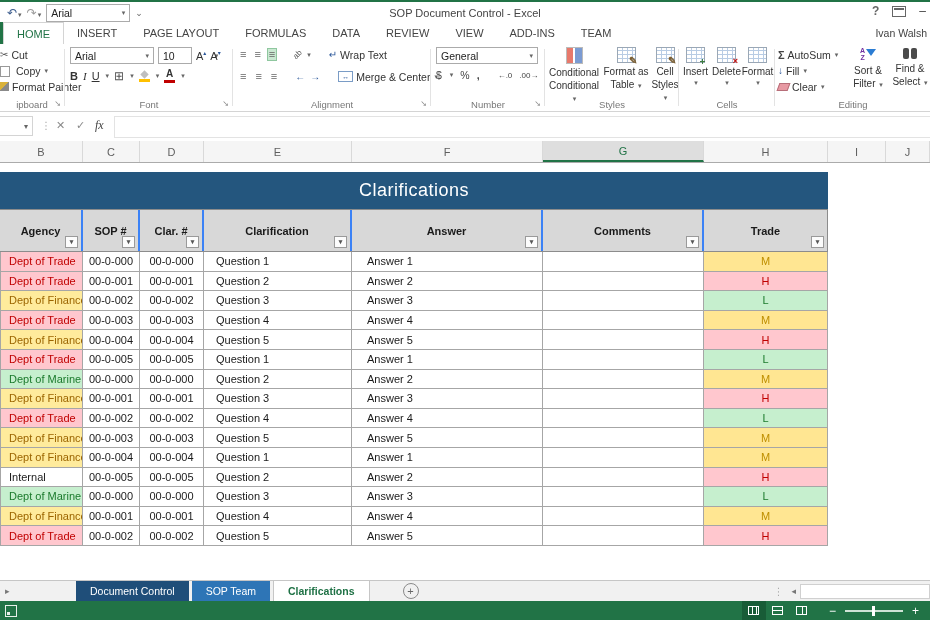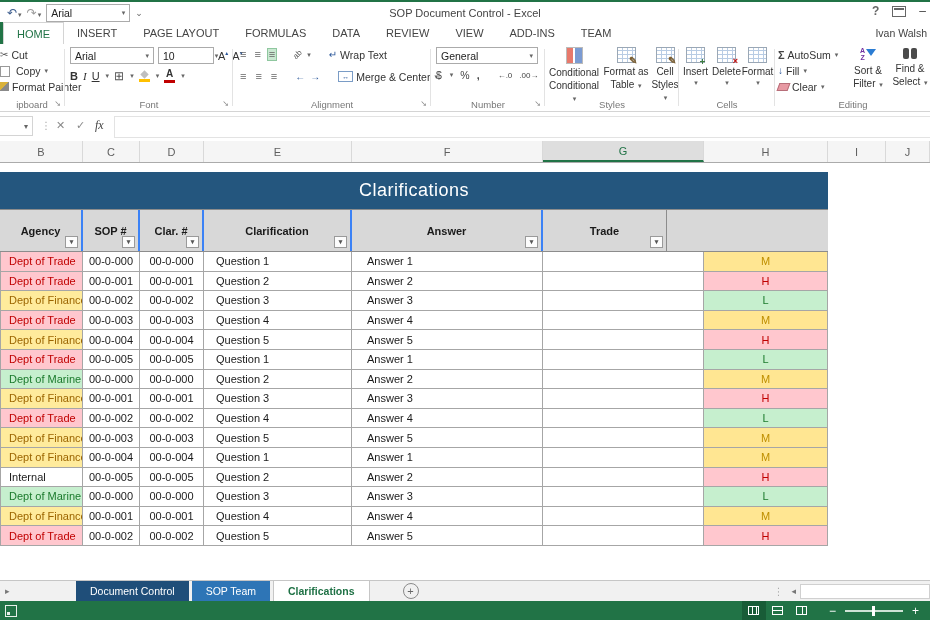--- a/index.html
+++ b/index.html
@@ -200,21 +200,21 @@
       <span class="launcher">↘</span>
     </div>
     <div class="gsep" style="left:64px;"></div>
 
     <div class="rgroup" style="left:66px;width:166px;">
       <div class="row1">
         <span class="combo" style="width:84px;">
             <span>Arial</span>
             <span class="ddv">▾</span>
           </span>
-        <span class="combo" style="width:56px;gap:39px;">
+        <span class="combo" style="width:34px;gap:39px;">
             <span>10</span>
             <span class="ddv">▾</span>
           </span>
         <span class="growA">A<span class="tiny">▴</span></span>
         <span class="growA">A<span class="tiny">▾</span></span>
       </div>
       <div class="row2">
         <span class="fbtn bold">B</span>
         <span class="fbtn ital">I</span>
         <span class="fbtn unde">U</span>
@@ -412,20 +412,24 @@
             <div class="filter">▾</div>
           </div>
           <div class="th" style="width: 148px;">
             <div style="display: inline;">Clarification</div>
             <div class="filter">▾</div>
           </div>
           <div class="th" style="width: 191px;">
             <div style="display: inline;">Answer</div>
             <div class="filter">▾</div>
           </div>
+          <div class="th" style="width: 161px;">
+            <div style="display: inline;">Comments</div>
+            <div class="filter">▾</div>
+          </div>
           <div class="th" style="width: 124px;">
             <div style="display: inline;">Trade</div>
             <div class="filter">▾</div>
           </div>
         </div>
       <div>
           <div class="trow">
             <div class="td c-ag t-pink" style="width: 83px;">Dept of Trade</div>
             <div class="td c-center" style="width: 57px;">00-0-000</div>
             <div class="td c-center" style="width: 64px;">00-0-000</div>

